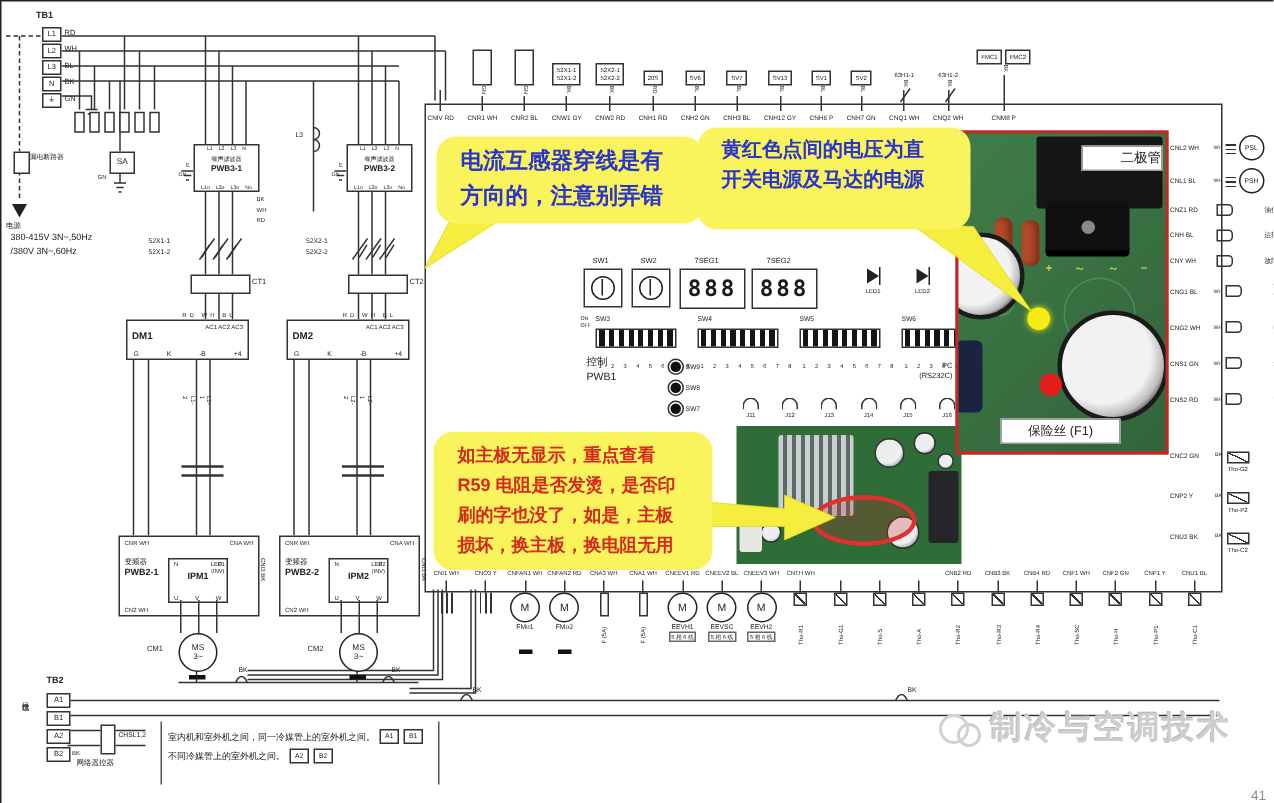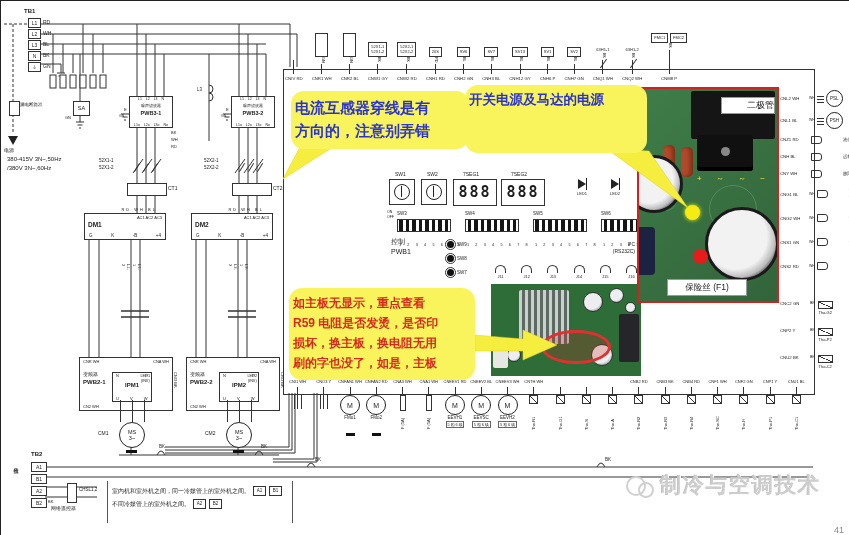--- a/index.html
+++ b/index.html
@@ -212,21 +212,21 @@
   #p2-fins{left:28px;top:6px;width:50px;height:54px;background:repeating-linear-gradient(90deg,#c9ced3 0 3px,#5d6a5f 3px 6px);border-radius:2px;}
   .scap{border-radius:50%;background:radial-gradient(circle at 40% 35%, #eceeef 60%, #9aa0a4 80%, #4a4a4a 90%);border:1px solid #333;box-sizing:border-box;}
   #p2-c1{left:92px;top:8px;width:20px;height:20px;} #p2-c2{left:118px;top:4px;width:15px;height:15px;}
   #p2-c3{left:100px;top:60px;width:22px;height:22px;} #p2-c4{left:16px;top:64px;width:14px;height:14px;}
   #p2-c5{left:134px;top:18px;width:11px;height:11px;}
   #p2-dark{left:128px;top:30px;width:20px;height:48px;background:#26262a;border-radius:2px;}
   #p2-conn{left:2px;top:62px;width:15px;height:22px;background:#e8e8e2;border-radius:2px;}
   #p2-ellipse{left:50px;top:46px;width:64px;height:28px;border:3px solid #e03131;border-radius:50%;background:rgba(200,40,30,.25);}
 
   
-  .callout{position:absolute;background:#faf45c;border-radius:13px;z-index:40;padding:5px 4px;box-sizing:border-box;}
+  .callout{position:absolute;background:#faf45c;border-radius:13px;z-index:40;padding:5px 16px;box-sizing:border-box;}
   .cl{white-space:nowrap;font-weight:bold;}
   #callout1{left:290px;top:90px;width:178px;height:58px;}
   #callout1 .cl{font-size:15px;line-height:1.55;color:#2a35cd;}
   #callout2{left:464px;top:84px;width:182px;height:68px;}
   #callout2 .cl{font-size:13.5px;line-height:1.5;color:#2a35cd;}
   #callout3{left:288px;top:287px;width:186px;height:92px;}
   #callout3 .cl{font-size:12px;line-height:1.68;color:#d6281c;}
   #overlay{position:absolute;left:0;top:0;z-index:35;}
 
   
@@ -1143,27 +1143,28 @@
     <polygon points="300,144 332,146 282,178" fill="#f6ee3f" stroke="#e3d415" stroke-width="0.5"></polygon>
     <polygon points="606,148 648,150 687,207" fill="#f6ee3f" stroke="#e3d415" stroke-width="0.5"></polygon>
     <polygon points="474,334 522,338 522,329 556,344 522,359 522,350 474,350" fill="#f6ee3f" stroke="#e3d415" stroke-width="0.5"></polygon>
   </svg>
 
   <div class="callout" id="callout1">
     <div class="cl">电流互感器穿线是有</div>
     <div class="cl">方向的，注意别弄错</div>
   </div>
   <div class="callout" id="callout2">
+    <div class="cl">黄红色点间的电压为直</div>
     <div class="cl">开关电源及马达的电源</div>
   </div>
   <div class="callout" id="callout3">
     <div class="cl">如主板无显示，重点查看</div>
     <div class="cl">R59 电阻是否发烫，是否印</div>
+    <div class="cl">刷的字也没了，如是，主板</div>
     <div class="cl">损坏，换主板，换电阻无用</div>
-    <div class="cl">刷的字也没了，如是，主板</div>
   </div>
 
   <div class="abs" id="wm">
     <span id="wm-logo"></span>
     <span id="wm-text">制冷与空调技术</span>
   </div>
   <div class="abs" id="pageno">41</div>
 </div>
 
 </body></html>

